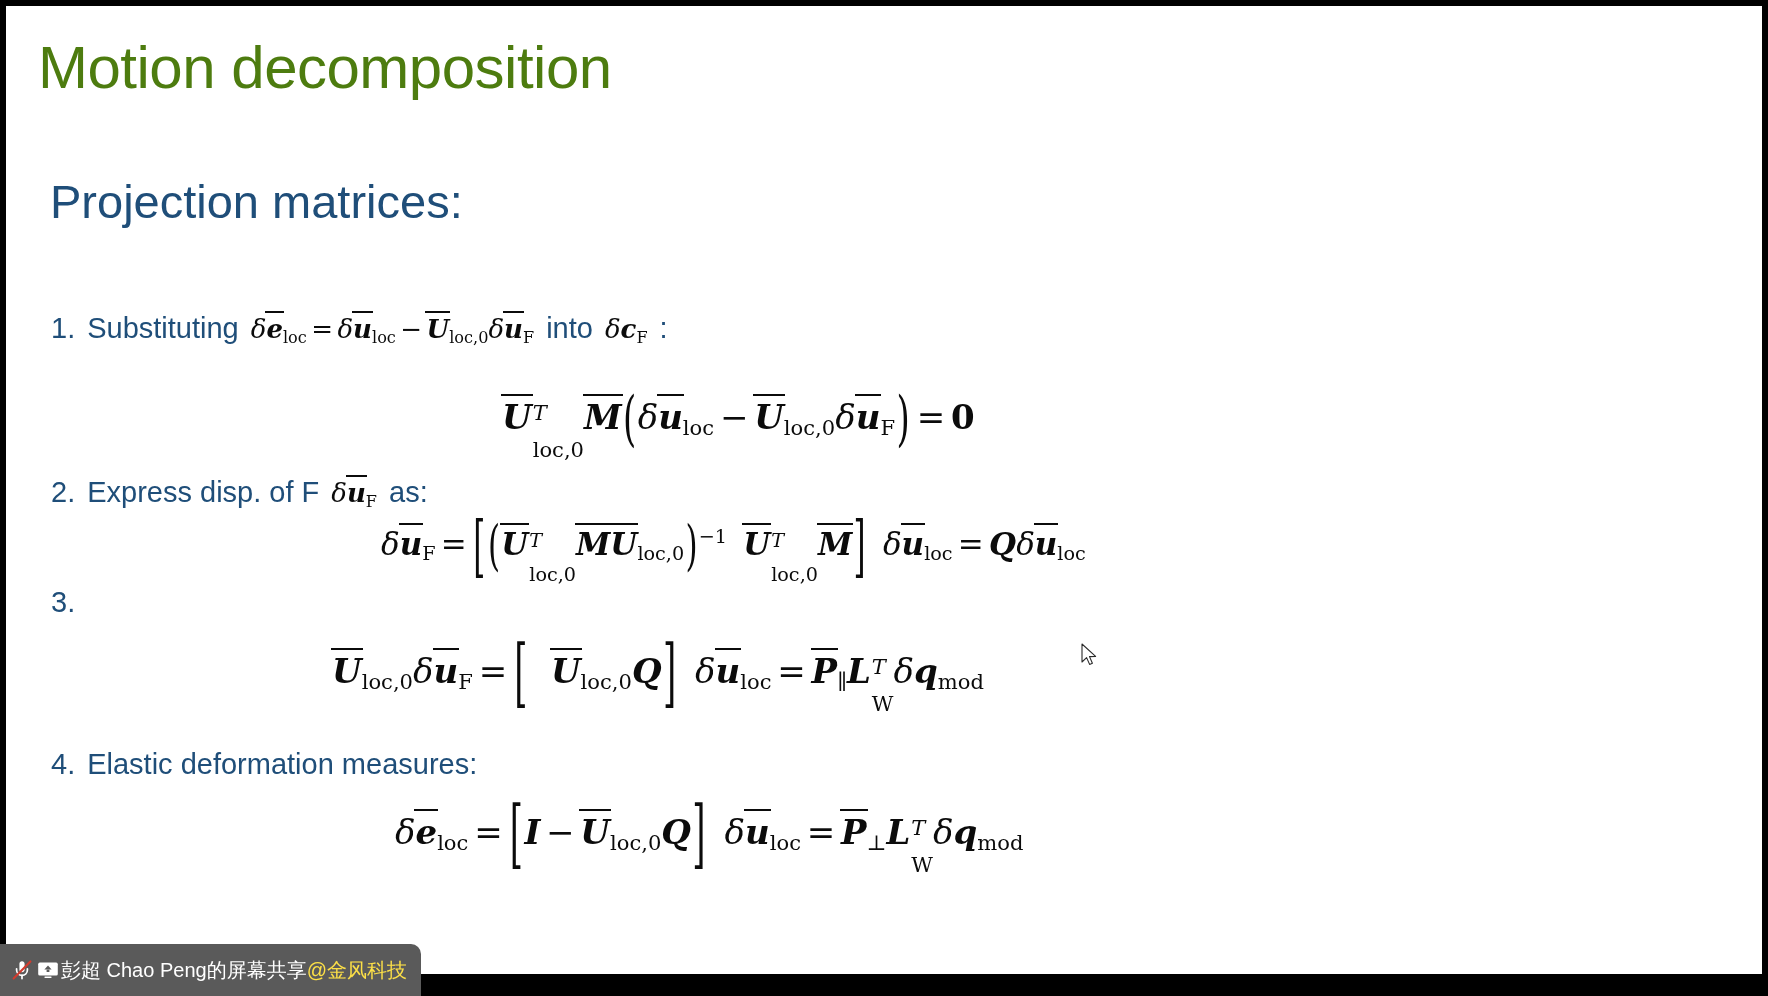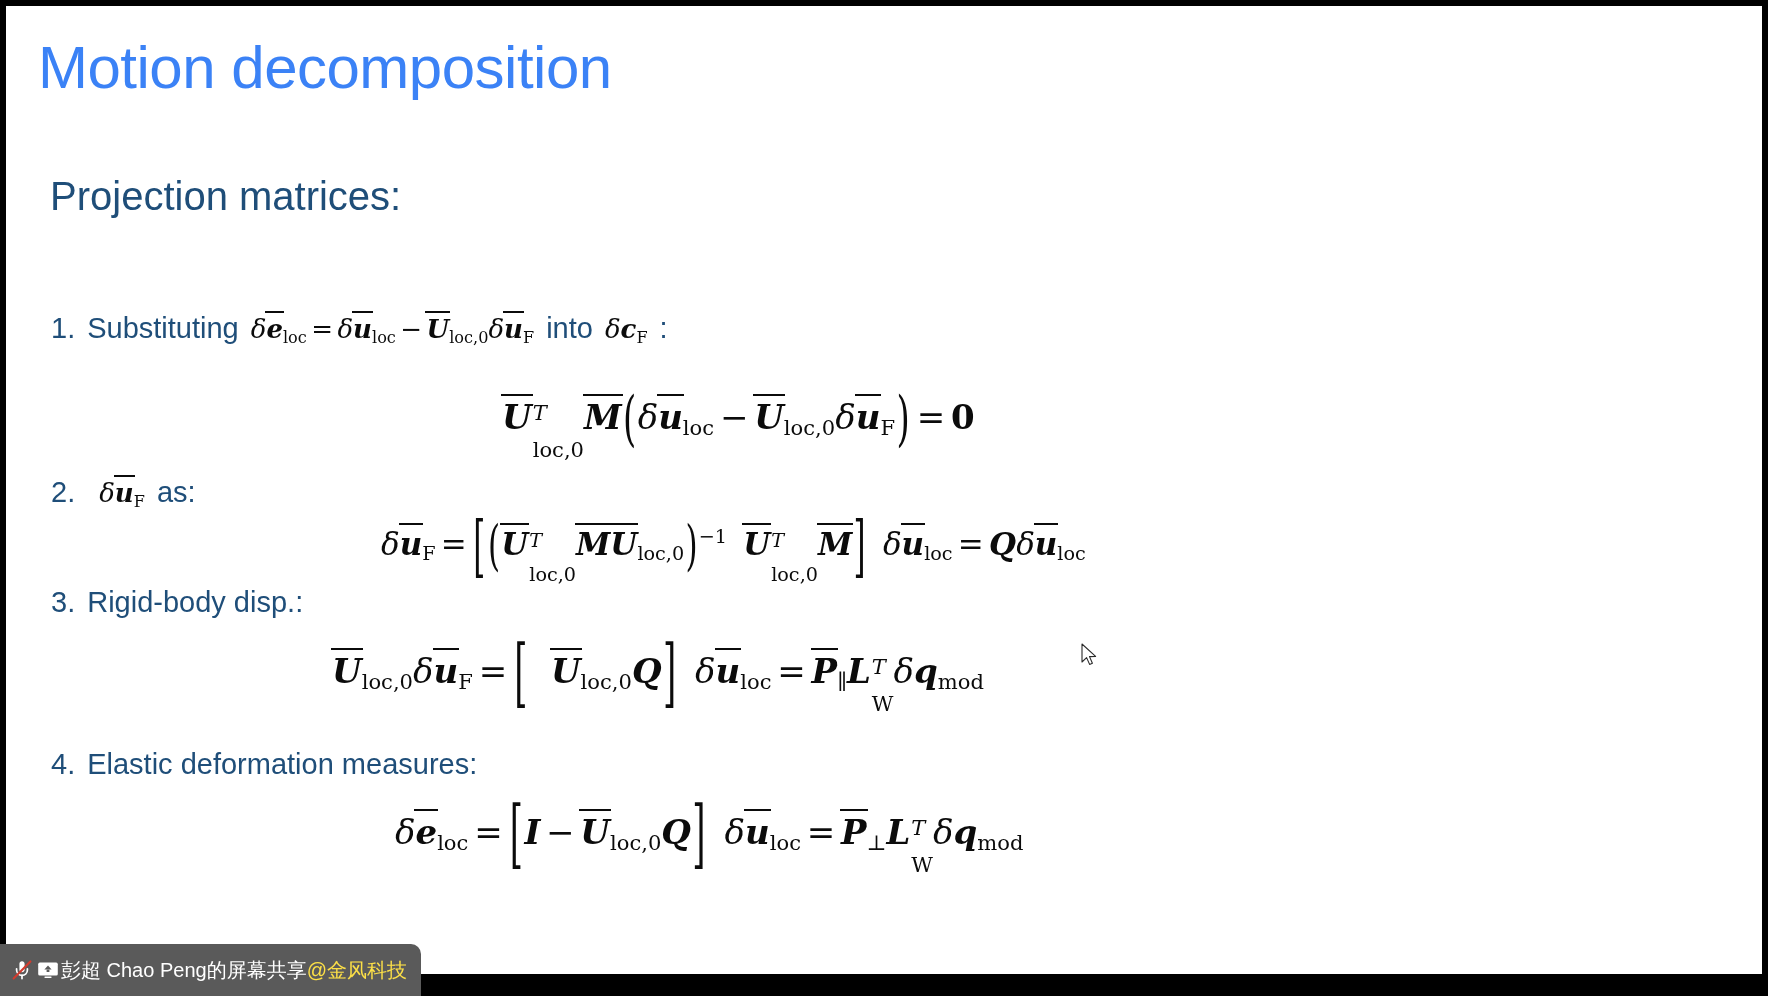--- a/index.html
+++ b/index.html
@@ -41,31 +41,31 @@
     overflow: hidden;
   }
 
   
   .slide-title {
     position: absolute;
     left: 32px;
     top: 30px;
     font-size: 60px;
     line-height: 1.05;
-    color: #3b82f6;
+    color: #4d7c0f;
     font-weight: 400;
     letter-spacing: -0.5px;
     white-space: nowrap;
   }
 
   .section-title {
     position: absolute;
     left: 44px;
     top: 168px;
-    font-size: 40px;
+    font-size: 47px;
     color: #1f4e79;
     font-weight: 400;
     white-space: nowrap;
   }
 
   .body-text {
     position: absolute;
     left: 45px;
     top: 250px;
     width: 1080px;
@@ -270,20 +270,21 @@
           <span class="bar mb">u</span>
           <sub>F</sub>
         <span class="delim">)</span>
         <span class="op">=</span>
         <span class="mbup">0</span>
       </div>
 
       <div class="step" style="left:45px; top:470px;">
         <span class="txt">2.</span>
         <span class="gap"></span>
+        <span class="txt">Express disp. of F</span>
         <span class="gap"></span>
         <span class="math inl">
           <span class="mi">δ</span>
             <span class="bar mb">u</span>
             <sub>F</sub>
         </span>
         <span class="gap"></span>
         <span class="txt">as:</span>
       </div>
 
@@ -318,21 +319,20 @@
         <span class="op">=</span>
         <span class="mb">Q</span>
           <span class="mi">δ</span>
           <span class="bar mb">u</span>
           <sub>loc</sub>
       </div>
 
       <div class="step" style="left:45px; top:580px;">
         <span class="txt">3.</span>
         <span class="gap"></span>
-        <span class="txt">Rigid-body disp.:</span>
       </div>
 
       <div class="math blk" style="left:326px; top:644px;">
         <span class="bar mb">U</span>
           <sub>loc,0</sub>
           <span class="mi">δ</span>
           <span class="bar mb">u</span>
           <sub>F</sub>
         <span class="op">=</span>
         <span class="delim big">[</span>

